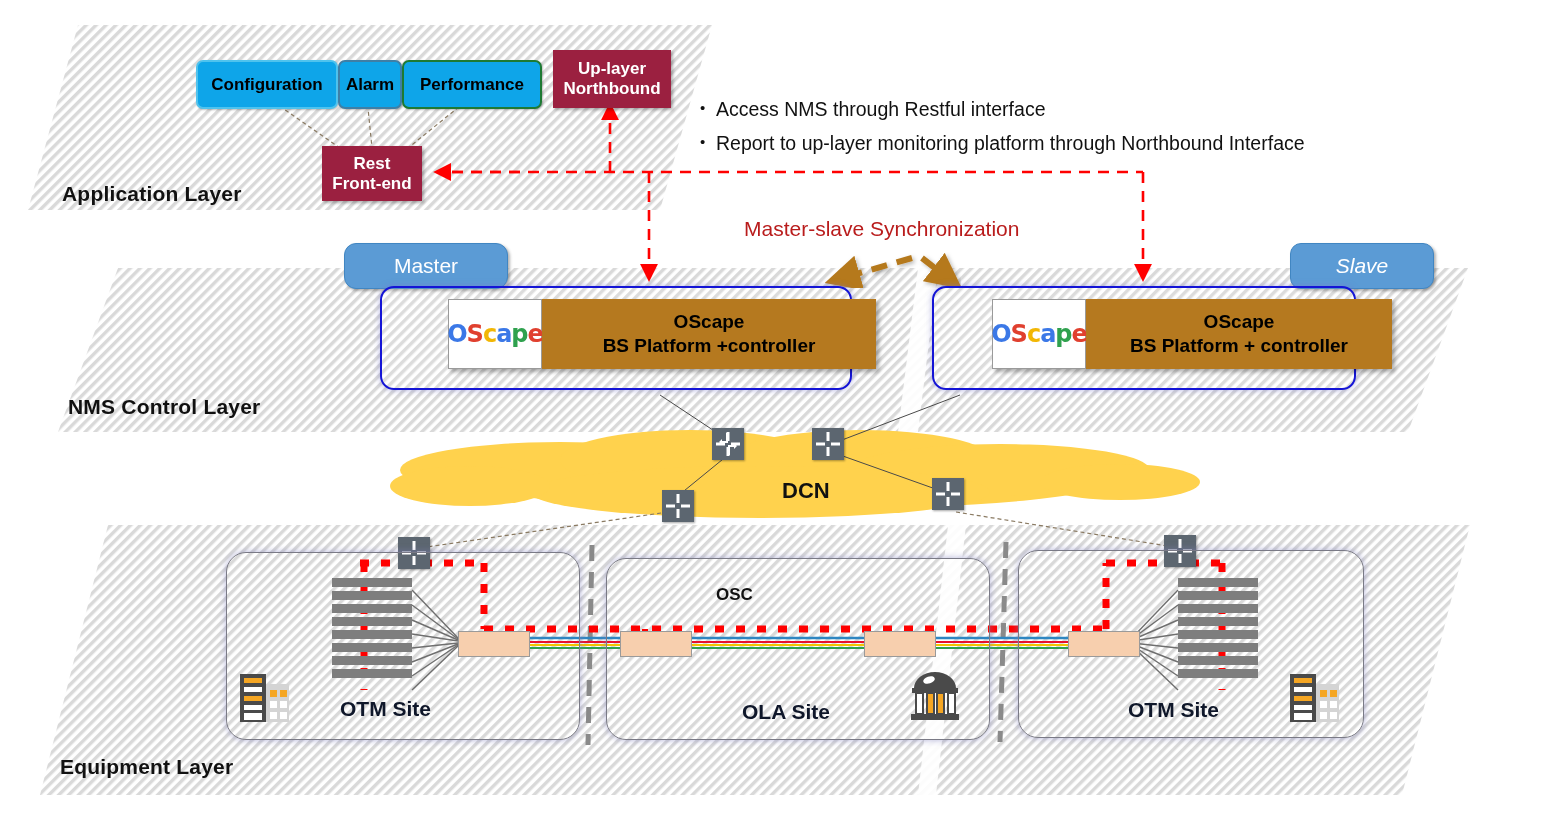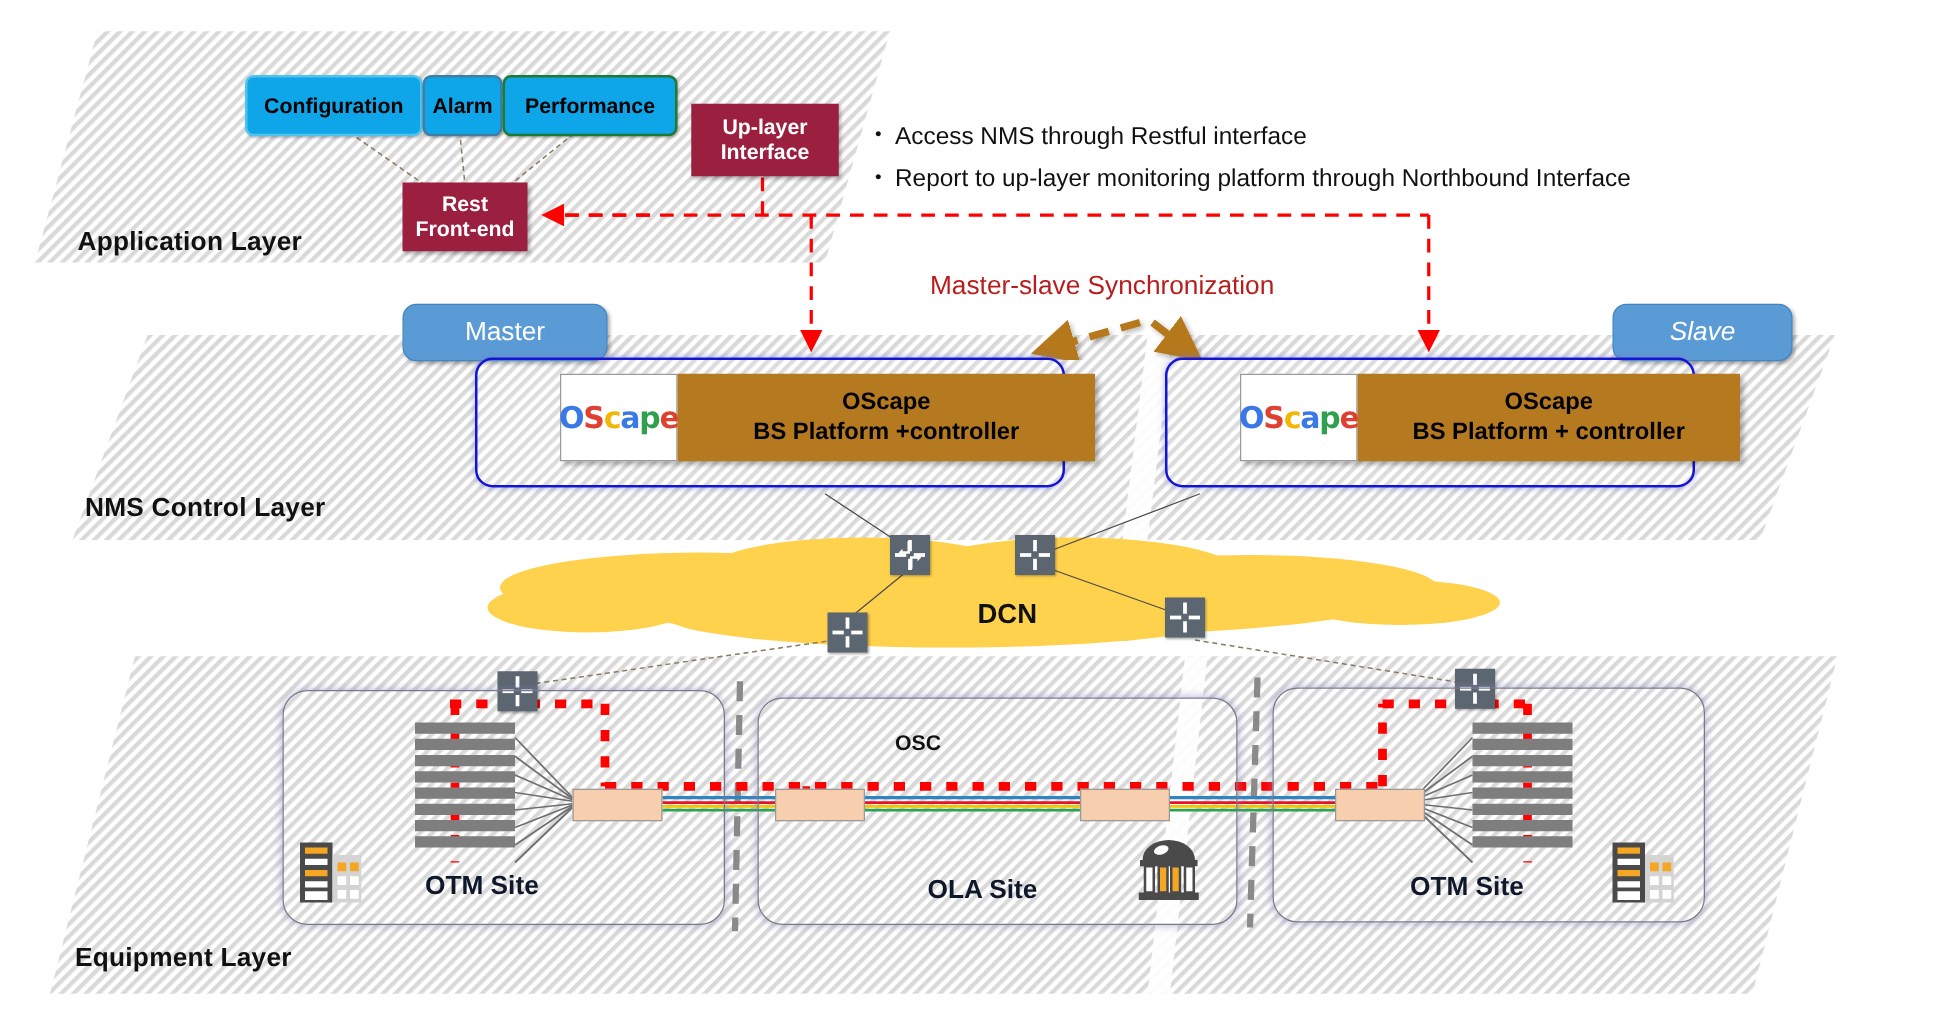--- a/index.html
+++ b/index.html
@@ -187,37 +187,37 @@
 
 <div class="appbox cfg" style="left:196px;top:60px;width:138px;height:45px;">Configuration</div>
 <div class="appbox alm" style="left:338px;top:60px;width:60px;height:45px;">Alarm</div>
 <div class="appbox perf" style="left:402px;top:60px;width:136px;height:45px;">Performance</div>
 
 <div class="darkred" style="left:322px;top:146px;width:100px;height:55px;flex-direction:column;">
   <span>Rest</span>
   <span>Front-end</span>
 </div>
 
-<div class="darkred" style="left:553px;top:50px;width:118px;height:58px;flex-direction:column;margin-top:33px;">
+<div class="darkred" style="left:553px;top:50px;width:118px;height:58px;flex-direction:column;">
   <span>Up-layer</span>
-  <span>Interface</span>
+  <span>Northbound</span>
 </div>
 
 <div class="bullets" style="left:700px;top:100px;">
   <div class="row">
     <span class="dot">•</span>
     <span>Access NMS through Restful interface</span>
   </div>
   <div class="row">
     <span class="dot">•</span>
     <span>Report to up-layer monitoring platform through Northbound Interface</span>
   </div>
 </div>
 
-<div class="tab" style="left:322px;top:243px;width:162px;height:44px;">Master</div>
+<div class="tab" style="left:344px;top:243px;width:162px;height:44px;border-radius:12px;">Master</div>
 <div class="tab" style="left:1290px;top:243px;width:142px;height:44px;font-style:italic;">Slave</div>
 
 <div class="sync-label" style="left:744px;top:217px;">Master-slave Synchronization</div>
 
 <div class="nmspanel" style="left:380px;top:286px;width:468px;height:100px;"></div>
 <div class="oscape-row" style="left:400px;top:299px;width:428px;height:70px;">
   <div class="logo-cell" style="width:92px;">
     <span class="logo-txt"><span class="b">O</span><span class="r">S</span><span class="y">c</span><span class="b">a</span><span class="g">p</span><span class="r">e</span></span>
   </div>
   <div class="brown-cell">

